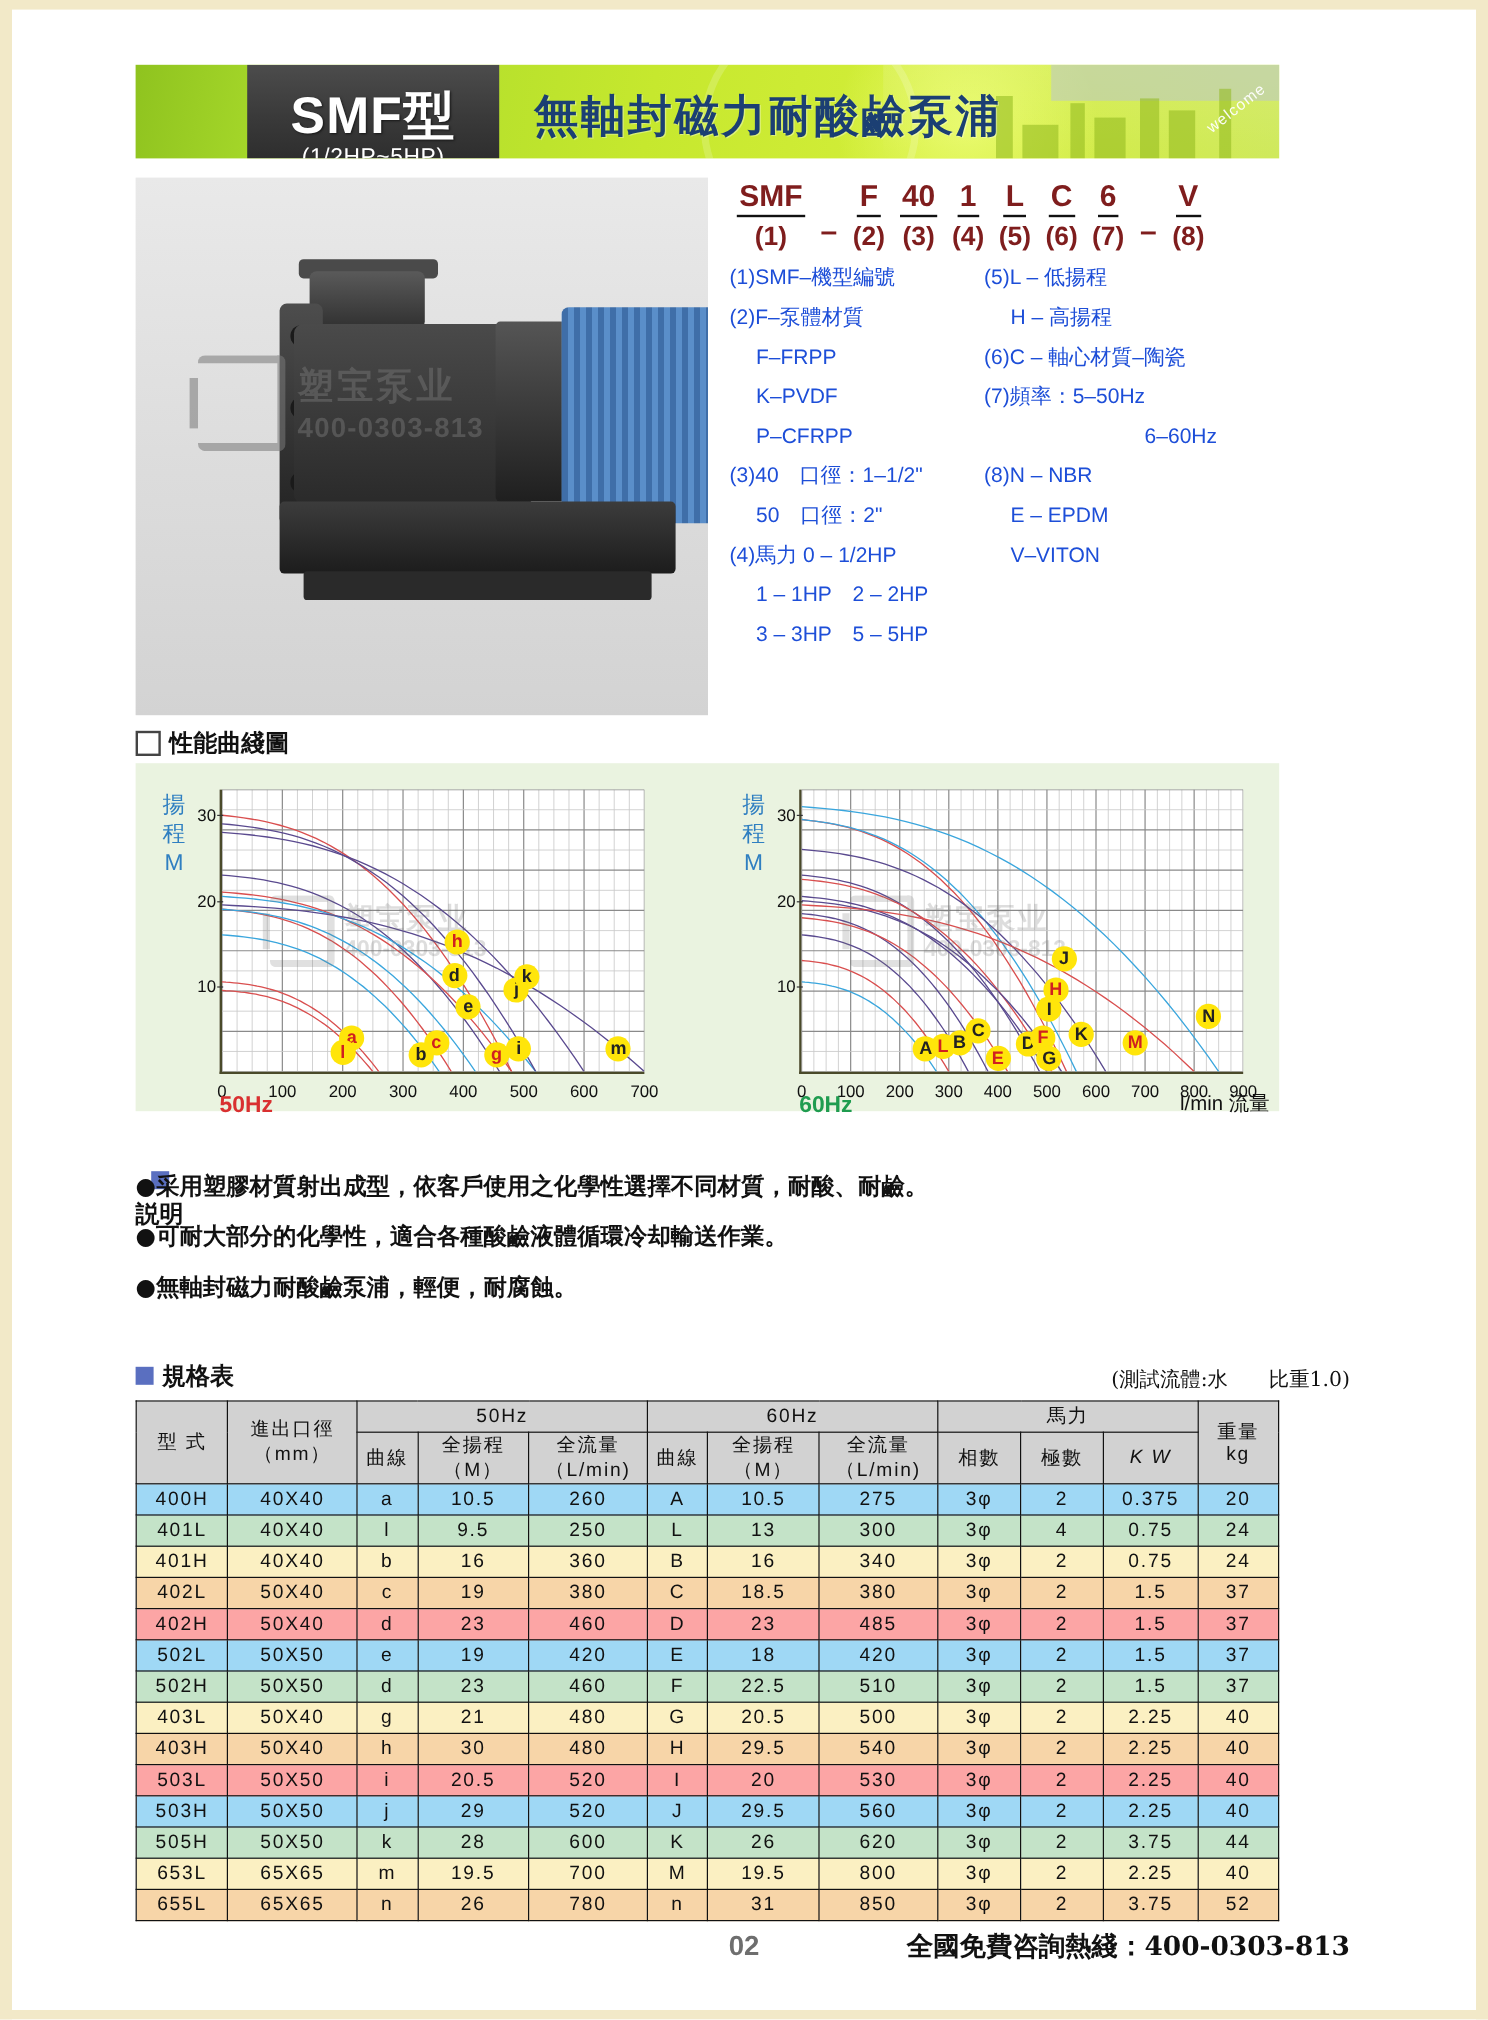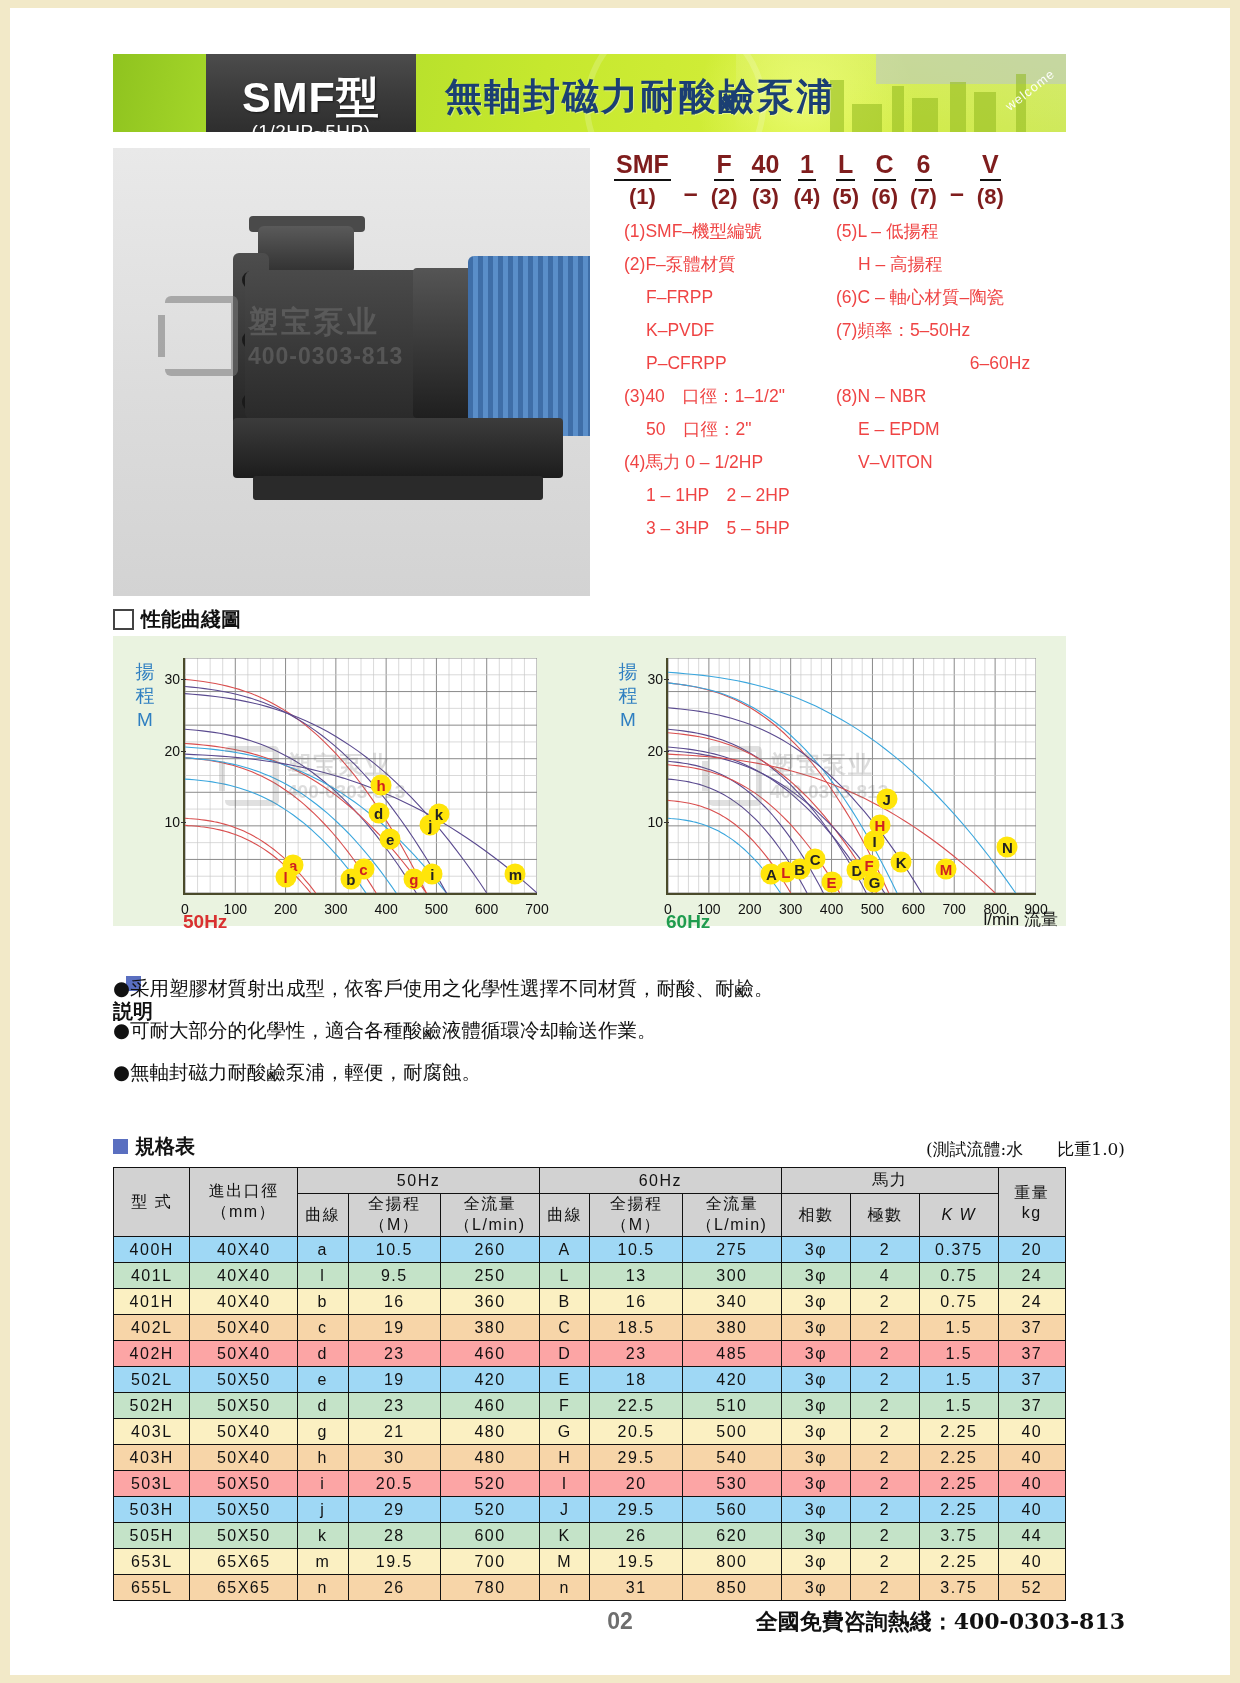--- a/index.html
+++ b/index.html
@@ -87,21 +87,21 @@
   .wm-txt .a{font-size:30px;font-weight:bold;letter-spacing:3px;}
   .wm-txt .b{font-size:23px;font-weight:bold;letter-spacing:1px;}
 
   
   .codebox{position:absolute;left:598px;top:150px;width:460px;}
   .code-line{display:flex;align-items:flex-end;gap:0;font-size:25px;font-weight:bold;color:#7f1d1d;}
   .code-seg{text-align:center;}
   .code-seg .ch{border-bottom:2px solid #111;padding:0 2px;display:inline-block;}
   .code-seg .num{font-size:22px;font-weight:bold;display:block;margin-top:3px;}
   .dash{padding:0 7px 2px 7px;font-size:25px;font-weight:bold;}
-  .legend{position:absolute;left:614px;top:215px;width:470px;font-size:17.5px;color:#ef4444;line-height:33px;}
+  .legend{position:absolute;left:598px;top:215px;width:470px;font-size:17.5px;color:#1d4ed8;line-height:33px;}
   .legend .col{position:absolute;top:0;}
   .legend .c1{left:0;width:215px;}
   .legend .c2{left:212px;width:250px;}
   .legend .ind{padding-left:22px;}
   .legend .ind2{padding-left:78px;text-align:center;}
 
   
   .sec-title{position:absolute;font-size:20px;font-weight:bold;color:#111;display:flex;align-items:center;gap:7px;}
   .sq-white{width:17px;height:17px;border:2px solid #444;background:#fff;display:inline-block;}
   .sq-blue{width:15px;height:15px;background:#5a6fc0;display:inline-block;}
@@ -128,21 +128,21 @@
   .cwm{position:absolute;opacity:.22;color:#6a6a6a;display:flex;align-items:center;gap:8px;pointer-events:none;}
   .cwm .l{width:48px;height:48px;border:6px solid #777;border-left:none;border-radius:5px;position:relative;}
   .cwm .l:before{content:"";position:absolute;left:-6px;top:9px;width:6px;height:30px;background:#777;}
   .cwm .t{display:flex;flex-direction:column;}
   .cwm .t .a{font-size:24px;font-weight:bold;letter-spacing:2px;}
   .cwm .t .b{font-size:19px;font-weight:bold;}
 
   
   .desc{position:absolute;left:103px;top:975px;width:960px;
     font-family:"DejaVu Serif","Liberation Serif",serif;font-size:19.5px;color:#111;}
-  .desc p{margin:0 0 15px 0;}
+  .desc p{margin:0 0 15px 0;font-weight:bold;}
   .note{position:absolute;right:105px;top:1138px;
     font-family:"DejaVu Serif","Liberation Serif",serif;font-size:17px;color:#111;}
 
   
   table.spec{position:absolute;left:103px;top:1167px;border-collapse:collapse;
     font-size:15px;color:#111;width:953px;}
   table.spec th,table.spec td{border:1px solid #111;text-align:center;padding:0;height:25px;letter-spacing:1px;}
   table.spec thead th{background:#d2d2d2;font-weight:normal;font-size:16px;letter-spacing:1.5px;}
   table.spec td{font-size:16px;letter-spacing:1.5px;}
   .rowblue td{background:#9fd8f5;}

